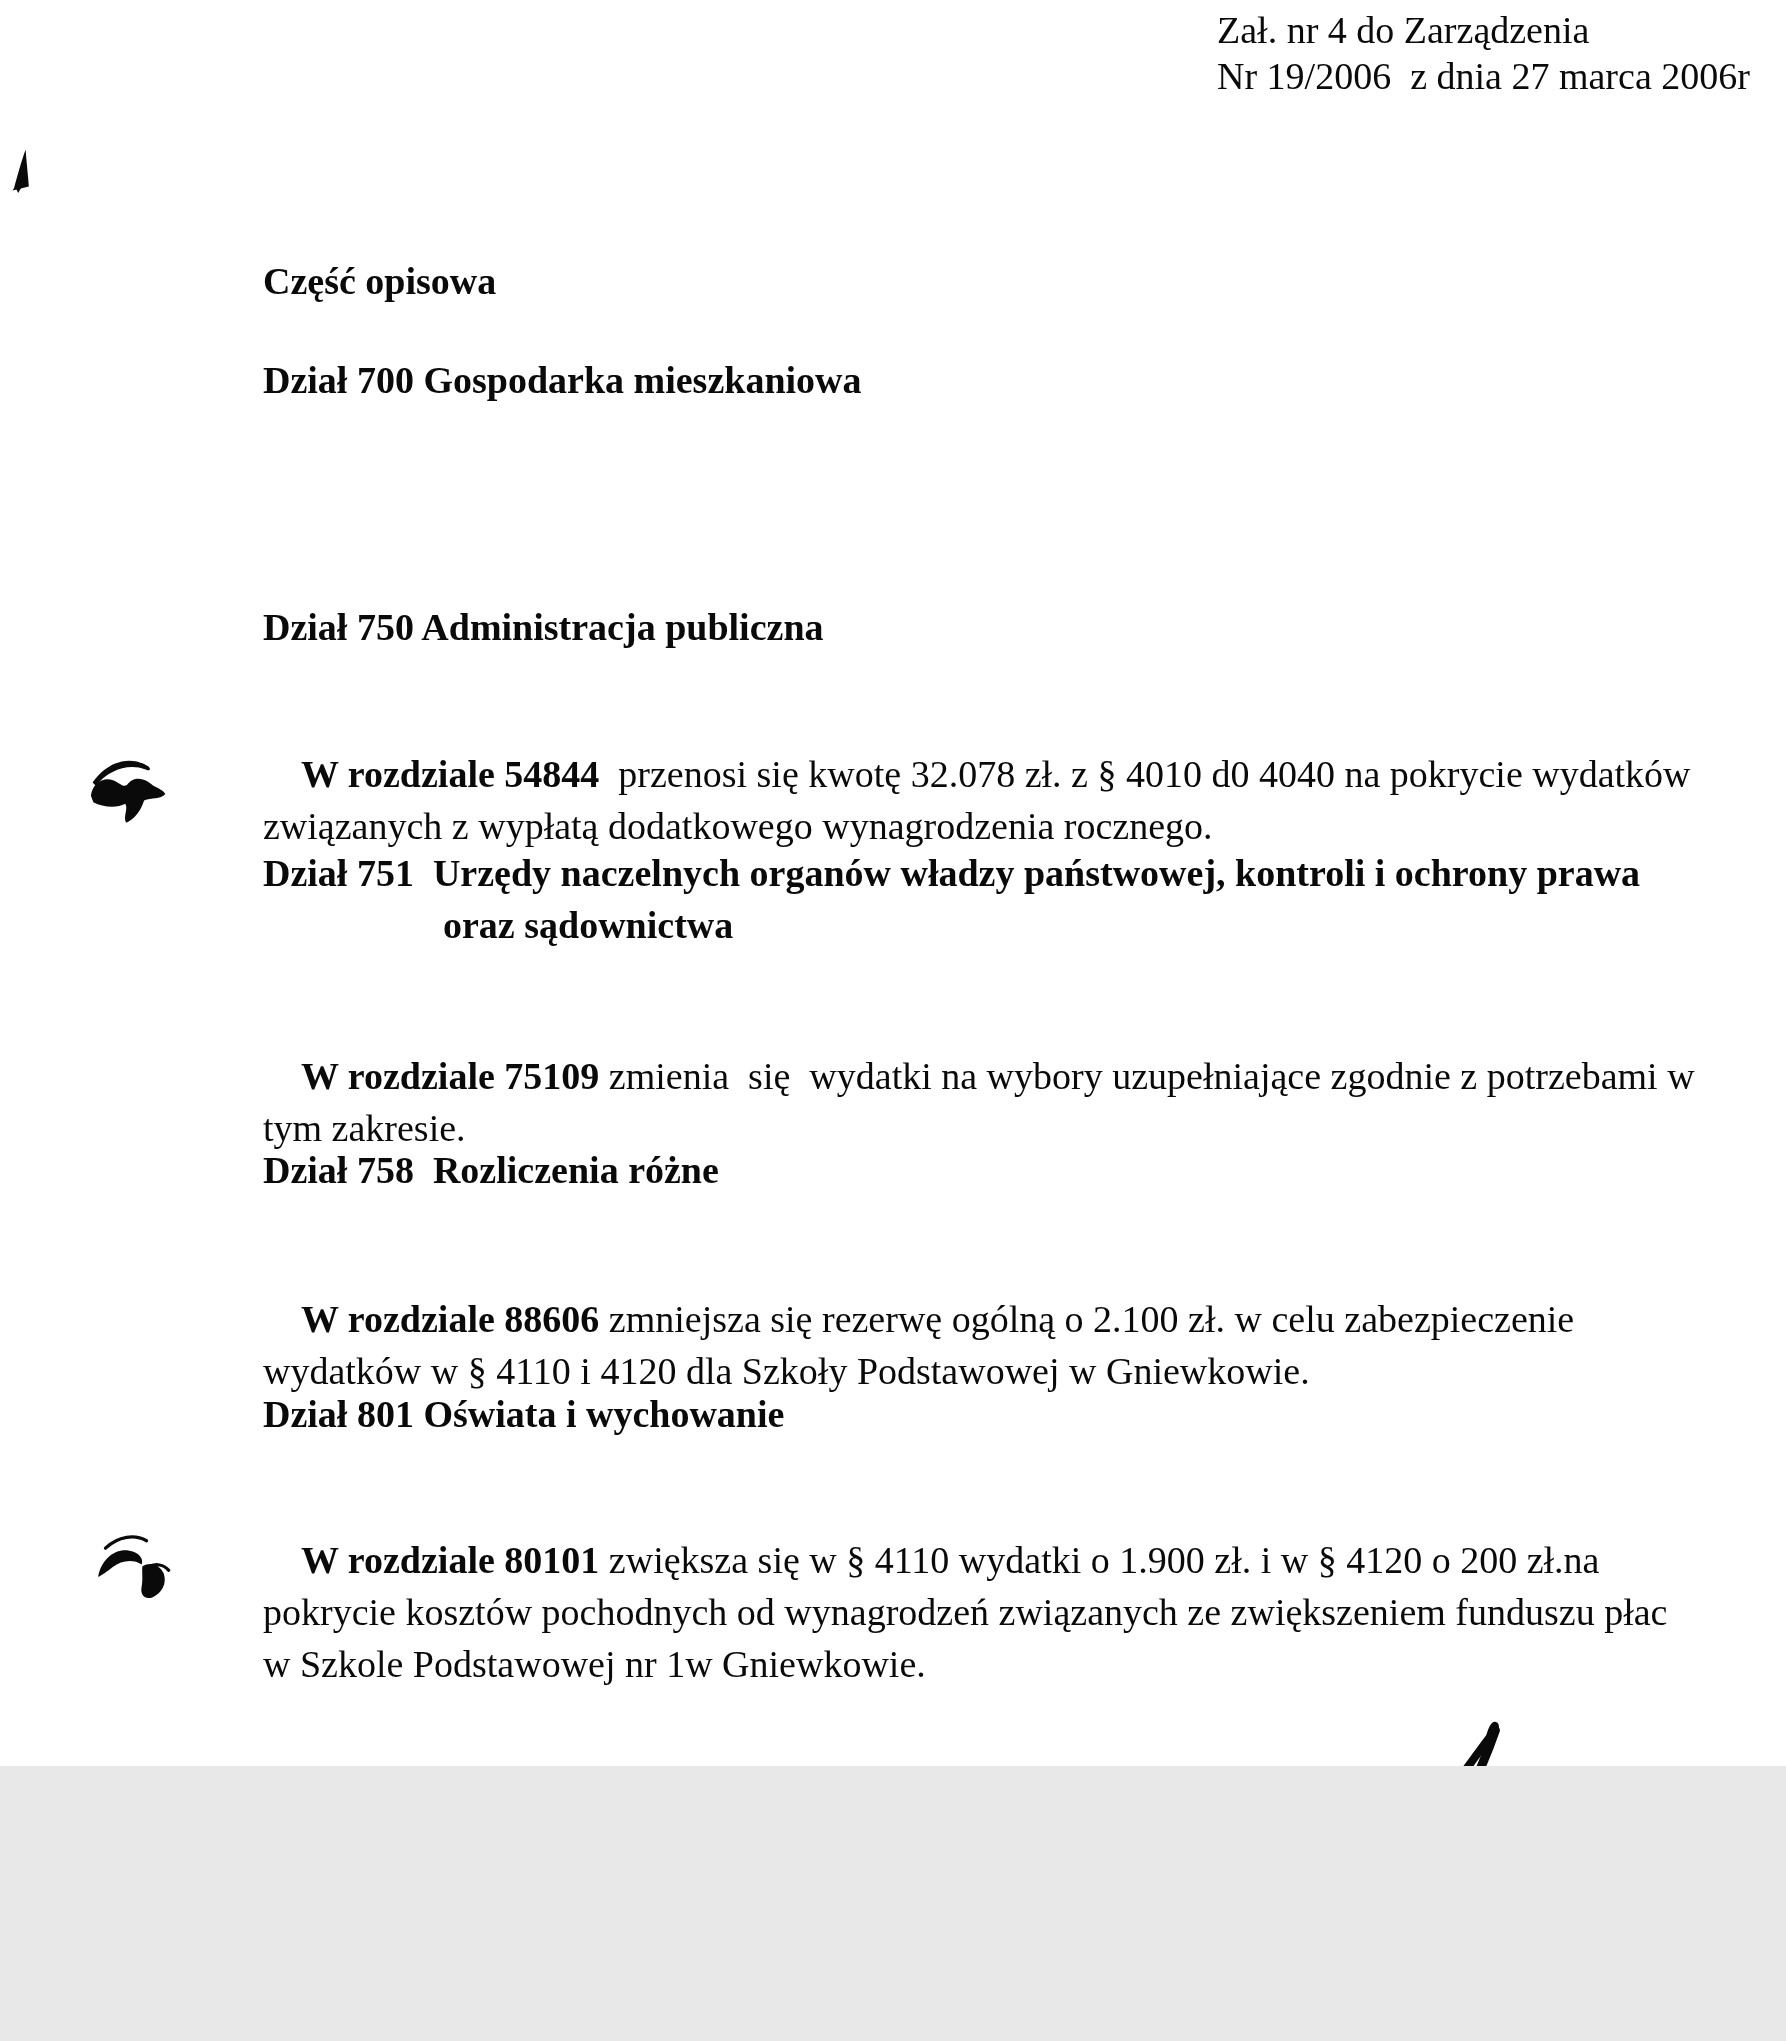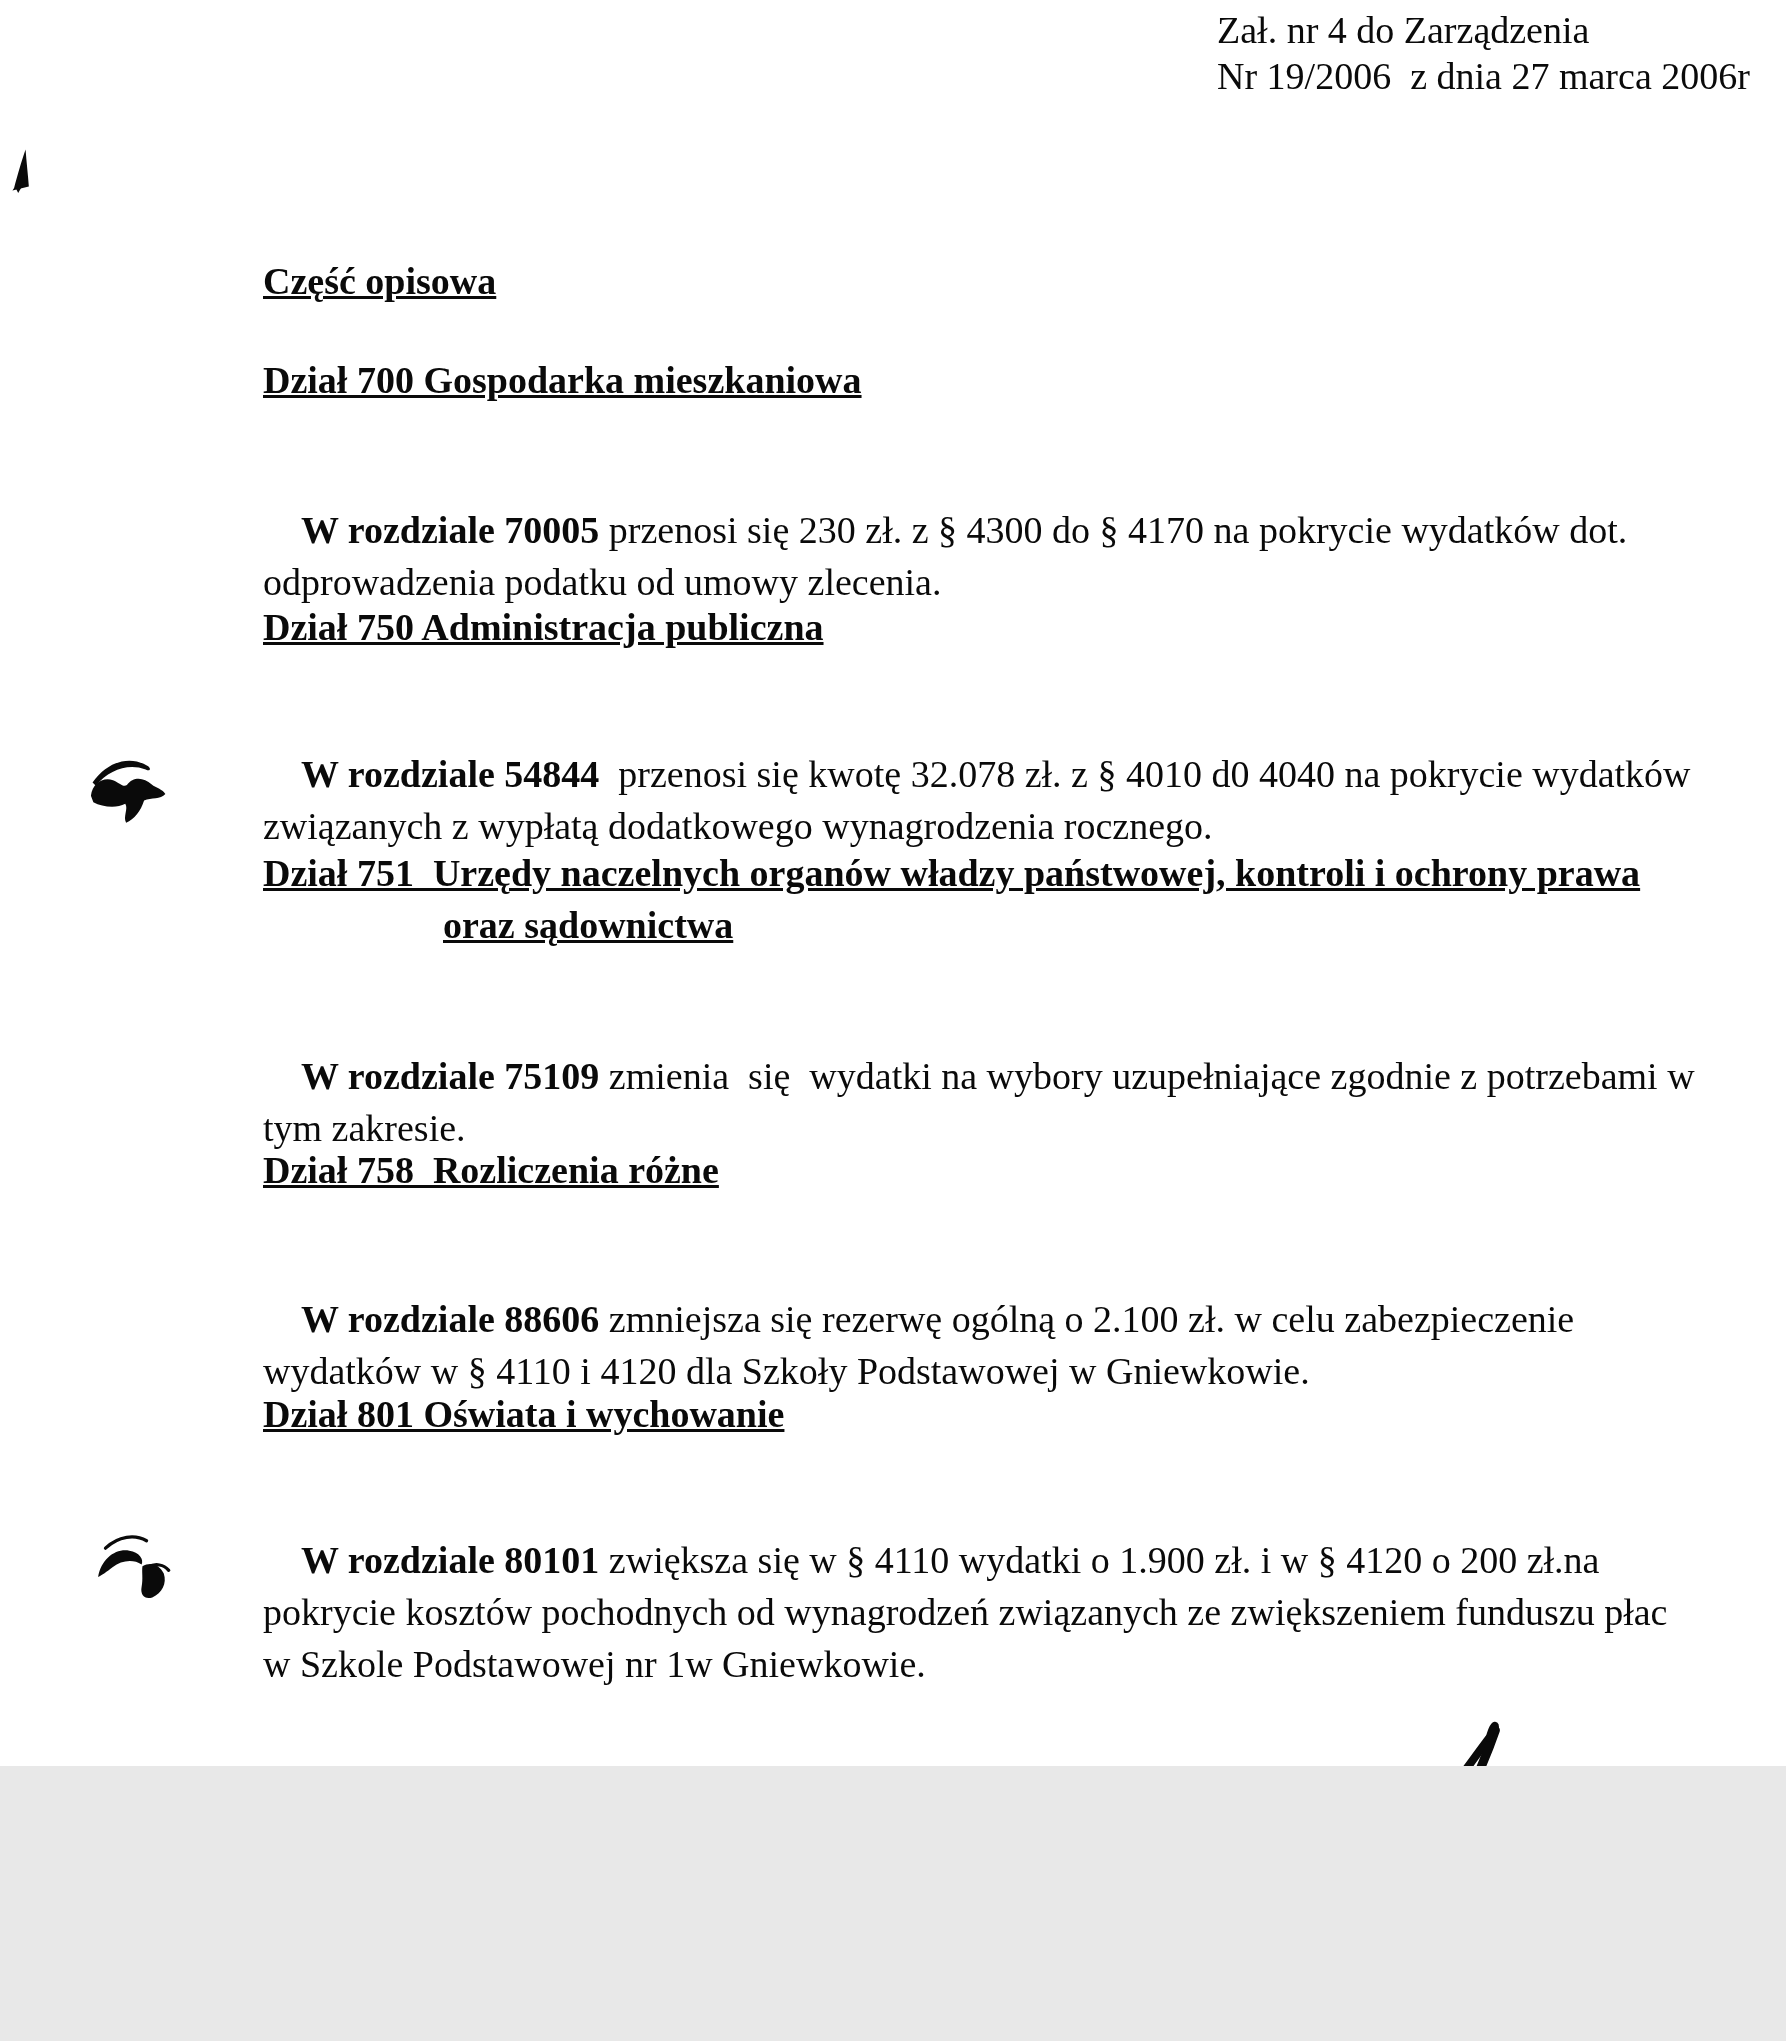--- a/index.html
+++ b/index.html
@@ -12,21 +12,21 @@
     font-family: "Liberation Serif", "DejaVu Serif", serif;
     color: #0a0a0a;
   }
   .txt {
     position: absolute;
     white-space: pre;            
     font-size: 38px;
     line-height: 52px;
     letter-spacing: 0px;
   }
-  .bold { font-weight: 700; text-decoration: underline; }
+  .bold { font-weight: 700; }
   .lead { font-weight: 700; }
   .hdr-ref { left: 1217px; top: 6.5px; line-height: 46px; }
   .h-czesc  { left: 263px; top: 255px; }
   .h-700    { left: 263px; top: 354px; }
   .p-70005  { left: 263px; top: 452px; }
   .h-750    { left: 263px; top: 601px; }
   .p-75023  { left: 263px; top: 696px; }
   .h-751    { left: 263px; top: 847px; padding-left: 180px; text-indent: -180px; }
   .p-75109  { left: 263px; top: 998px; }
   .h-758    { left: 263px; top: 1144px; }
@@ -56,24 +56,20 @@
 <body>
 
 <div class="page">
 
   <div class="txt hdr-ref">Zał. nr 4 do Zarządzenia
 Nr 19/2006  z dnia 27 marca 2006r</div>
 
   <div class="txt bold h-czesc">Część opisowa</div>
 
   <div class="txt bold h-700">Dział 700 Gospodarka mieszkaniowa</div>
-  <div class="txt p-70005">
-    <span class="lead">W rozdziale 70005</span><span> przenosi się 230 zł. z § 4300 do § 4170 na pokrycie wydatków dot.
-odprowadzenia podatku od umowy zlecenia.</span>
-  </div>
 
   <div class="txt bold h-750">Dział 750 Administracja publiczna</div>
   <div class="txt p-75023">
     <span class="lead">W rozdziale 54844</span><span>  przenosi się kwotę 32.078 zł. z § 4010 d0 4040 na pokrycie wydatków
 związanych z wypłatą dodatkowego wynagrodzenia rocznego.</span>
   </div>
 
   <div class="txt bold h-751">Dział 751  Urzędy naczelnych organów władzy państwowej, kontroli i ochrony prawa
 oraz sądownictwa</div>
   <div class="txt p-75109">

